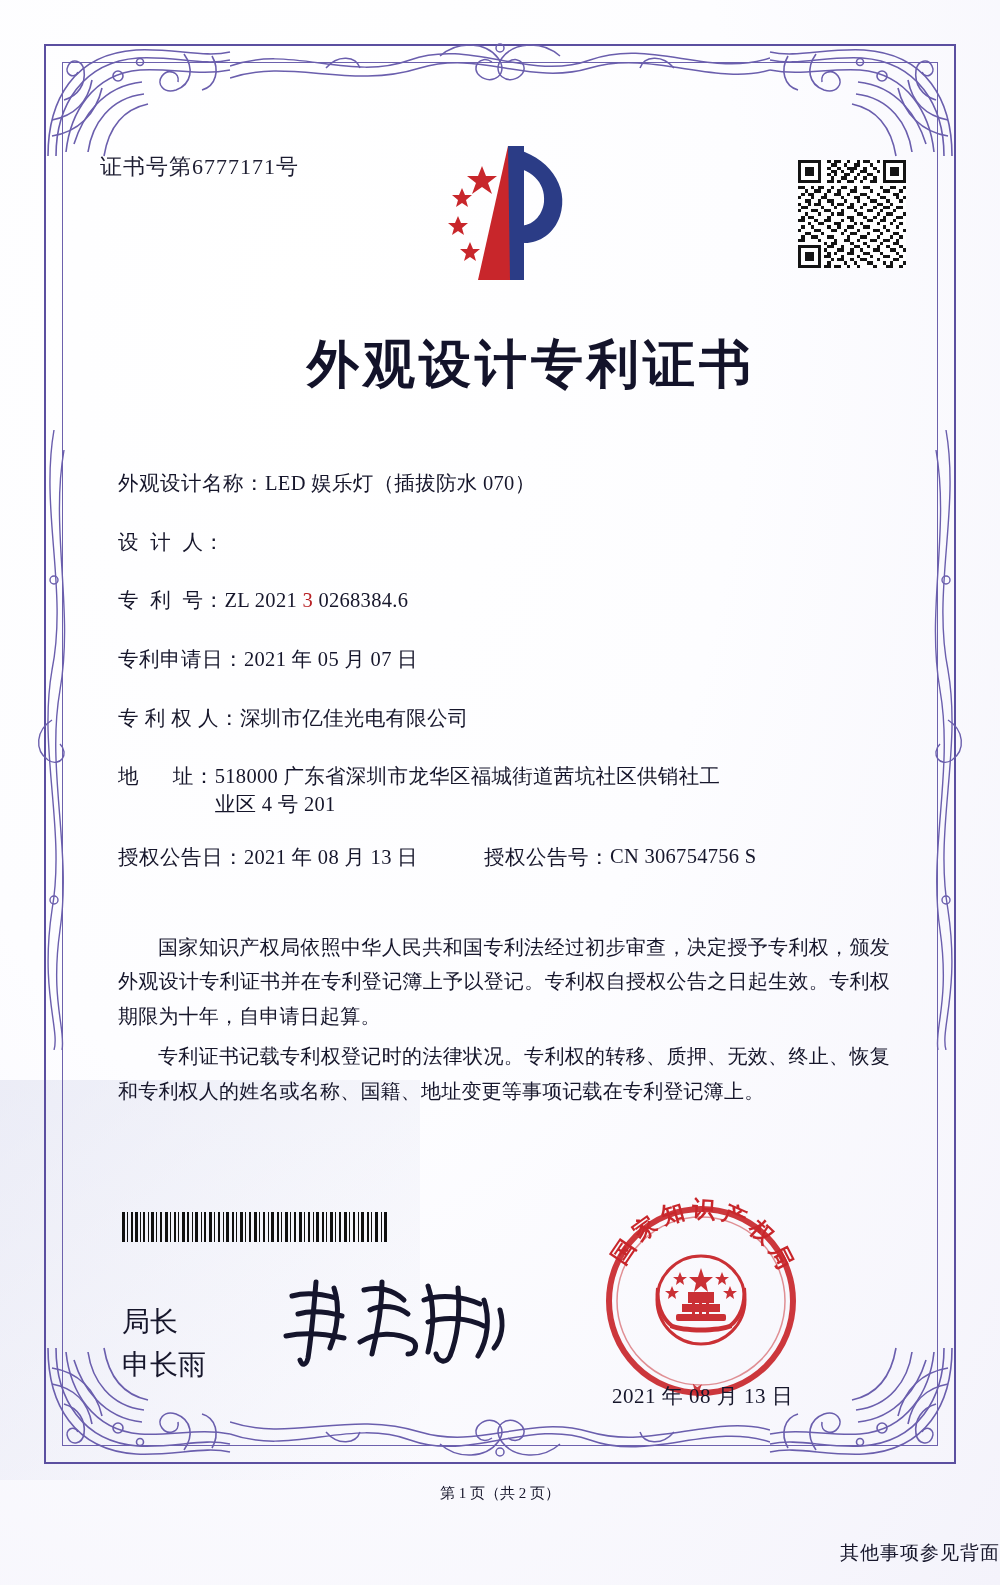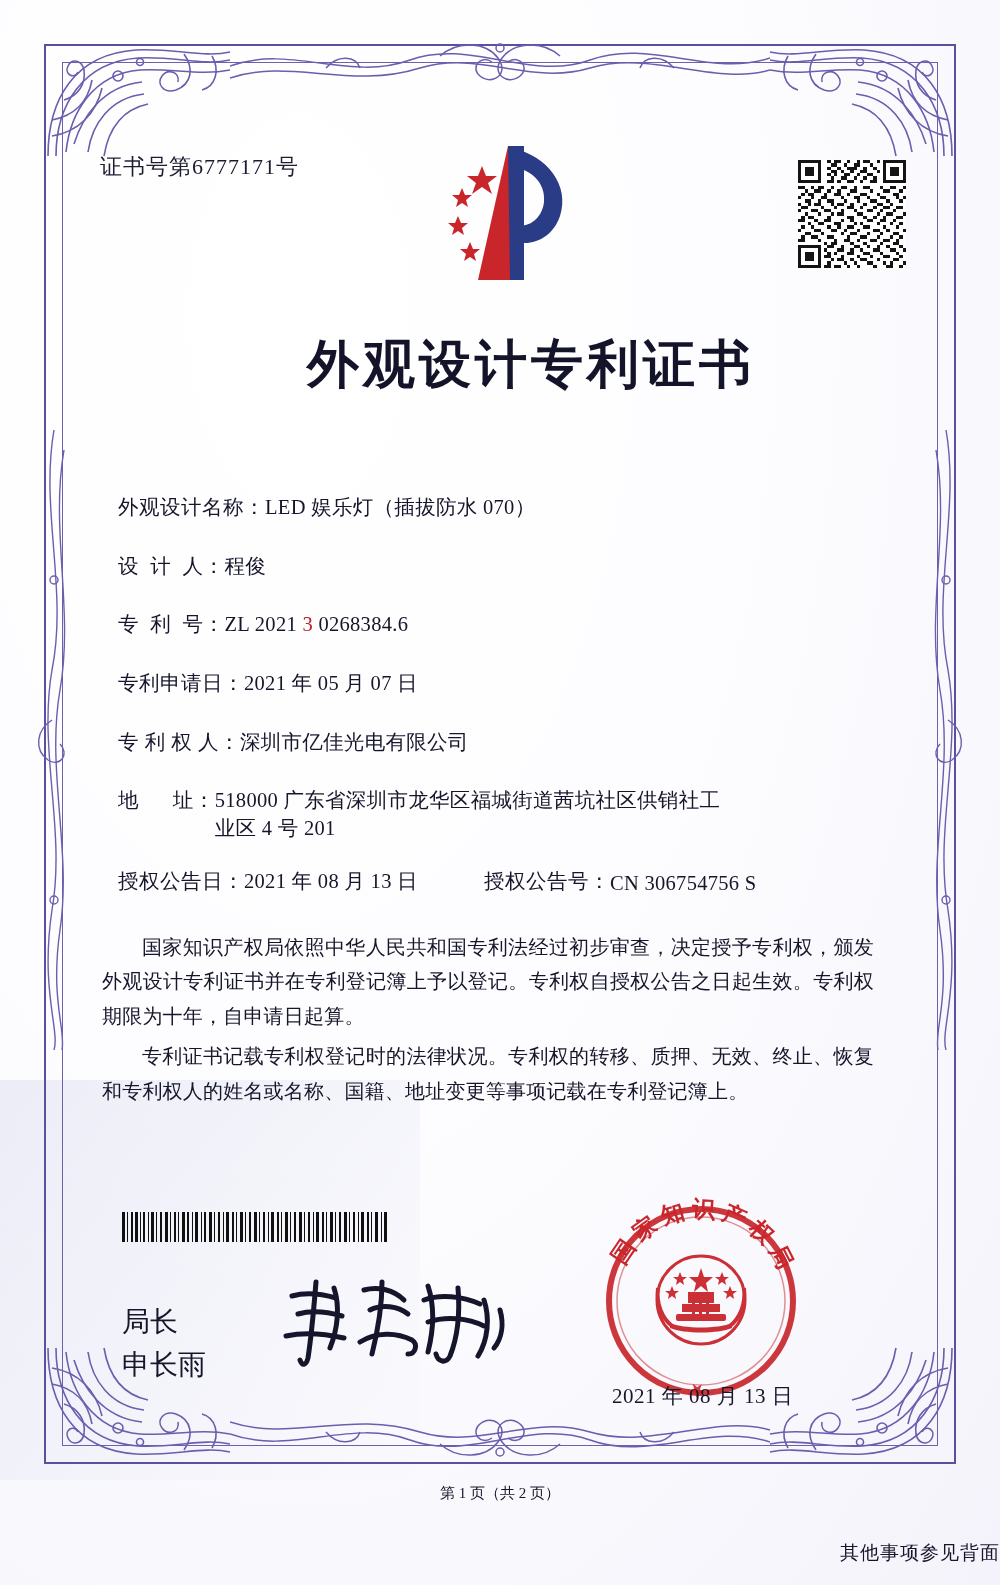--- a/index.html
+++ b/index.html
@@ -121,21 +121,21 @@
     letter-spacing: 4px;
     font-weight: bold;
     color: #13132a;
     font-family: "DejaVu Serif", "Liberation Serif", serif;
     padding-left: 31px;
   }
 
   
   .fields {
     position: absolute;
-    left: 118px; top: 494px;
+    left: 118px; top: 470px;
     width: 770px;
   }
   .field-row {
     display: flex;
     align-items: flex-start;
     margin-bottom: 31px;
     font-size: 20.5px;
     line-height: 1.35;
   }
   .field-label {
@@ -146,29 +146,29 @@
   }
   .field-value {
     flex: 1 1 auto;
     color: #16162b;
     letter-spacing: 0.3px;
   }
   .field-value .red { color: #b81f23; }
 
   .row-inline {
     display: flex;
-    align-items: flex-end;
+    align-items: center;
     font-size: 20.5px;
   }
   .row-inline .gap { width: 66px; flex: 0 0 auto; }
 
   
   .paras {
     position: absolute;
-    left: 102px; top: 930px;
+    left: 118px; top: 930px;
     width: 772px;
     font-size: 20px;
     line-height: 1.72;
     color: #16162b;
     letter-spacing: 0.2px;
   }
   .paras p {
     margin: 0 0 6px 0;
     text-indent: 2em;
     text-align: justify;
@@ -641,21 +641,20 @@
 
   <div class="fields">
 
     <div class="field-row">
       <span class="field-label">外观设计名称：</span>
       <span class="field-value">LED 娱乐灯（插拔防水 070）</span>
     </div>
 
     <div class="field-row">
       <span class="field-label">设  计  人：</span>
-      <span class="field-value">程俊</span>
     </div>
 
     <div class="field-row">
       <span class="field-label">专  利  号：</span>
       <span class="field-value"><span>ZL 2021 </span><span class="red">3</span><span> 0268384.6</span></span>
     </div>
 
     <div class="field-row">
       <span class="field-label">专利申请日：</span>
       <span class="field-value">2021 年 05 月 07 日</span>

